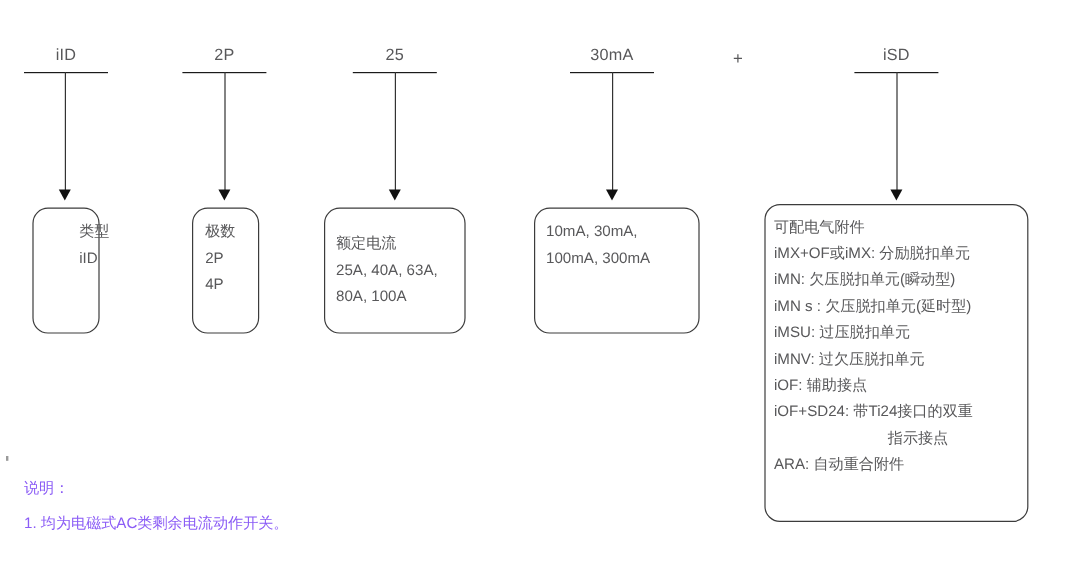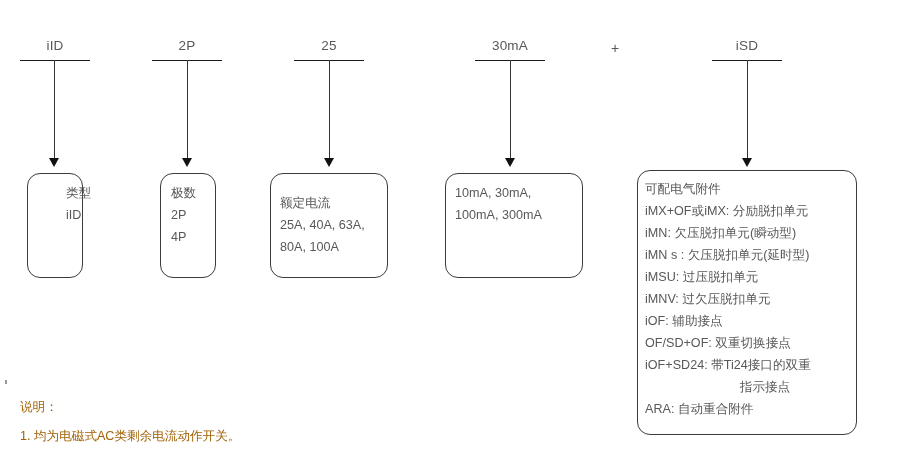--- a/index.html
+++ b/index.html
@@ -77,21 +77,21 @@
   }
   .ln.indent {
     text-align: center;
     padding-left: 30px;
     font-family: Liberation Serif, serif;
   }
   .note {
     position: absolute;
     font-size: 12.6px;
     line-height: 23px;
-    color: #a16207;
+    color: #8b5cf6;
     white-space: nowrap;
   }
   .speck {
     position: absolute;
     width: 2px;
     height: 4px;
     background: #9a9a9a;
   }
 </style>
 </head>
@@ -149,21 +149,20 @@
   <div class="arrow-head" style="left:742px; top:158px;"></div>
   <div class="box" style="left:637px; top:170px; width:220px; height:265px;"></div>
   <div class="box-body wide" style="left:645px; top:178px; width:210px;">
     <div class="ln">可配电气附件</div>
     <div class="ln">iMX+OF或iMX: 分励脱扣单元</div>
     <div class="ln">iMN: 欠压脱扣单元(瞬动型)</div>
     <div class="ln">iMN s : 欠压脱扣单元(延时型)</div>
     <div class="ln">iMSU: 过压脱扣单元</div>
     <div class="ln">iMNV: 过欠压脱扣单元</div>
     <div class="ln">iOF: 辅助接点</div>
-    <div class="ln">OF/SD+OF: 双重切换接点</div>
     <div class="ln">iOF+SD24: 带Ti24接口的双重</div>
     <div class="ln indent">指示接点</div>
     <div class="ln">ARA: 自动重合附件</div>
   </div>
 
   <div class="speck" style="left:5px; top:380px;"></div>
 
   <div class="note" style="left:20px; top:396px;">说明：</div>
   <div class="note" style="left:20px; top:425px;text-align:center;">1. 均为电磁式AC类剩余电流动作开关。</div>
 

